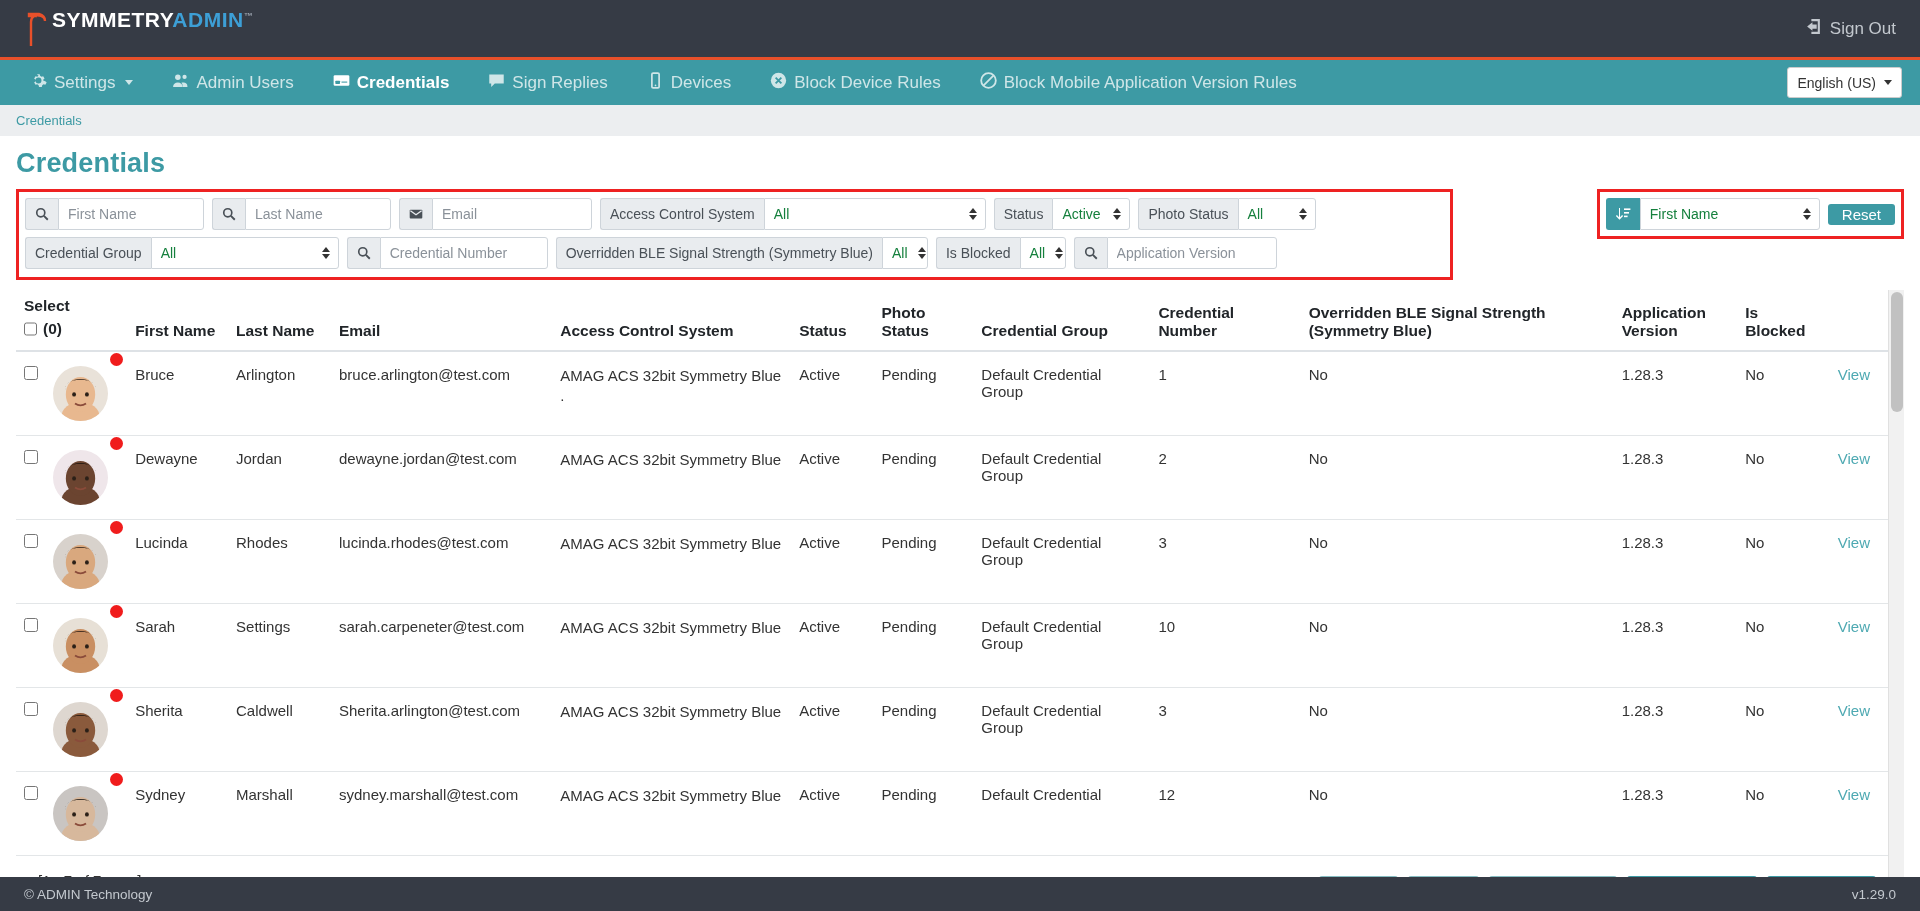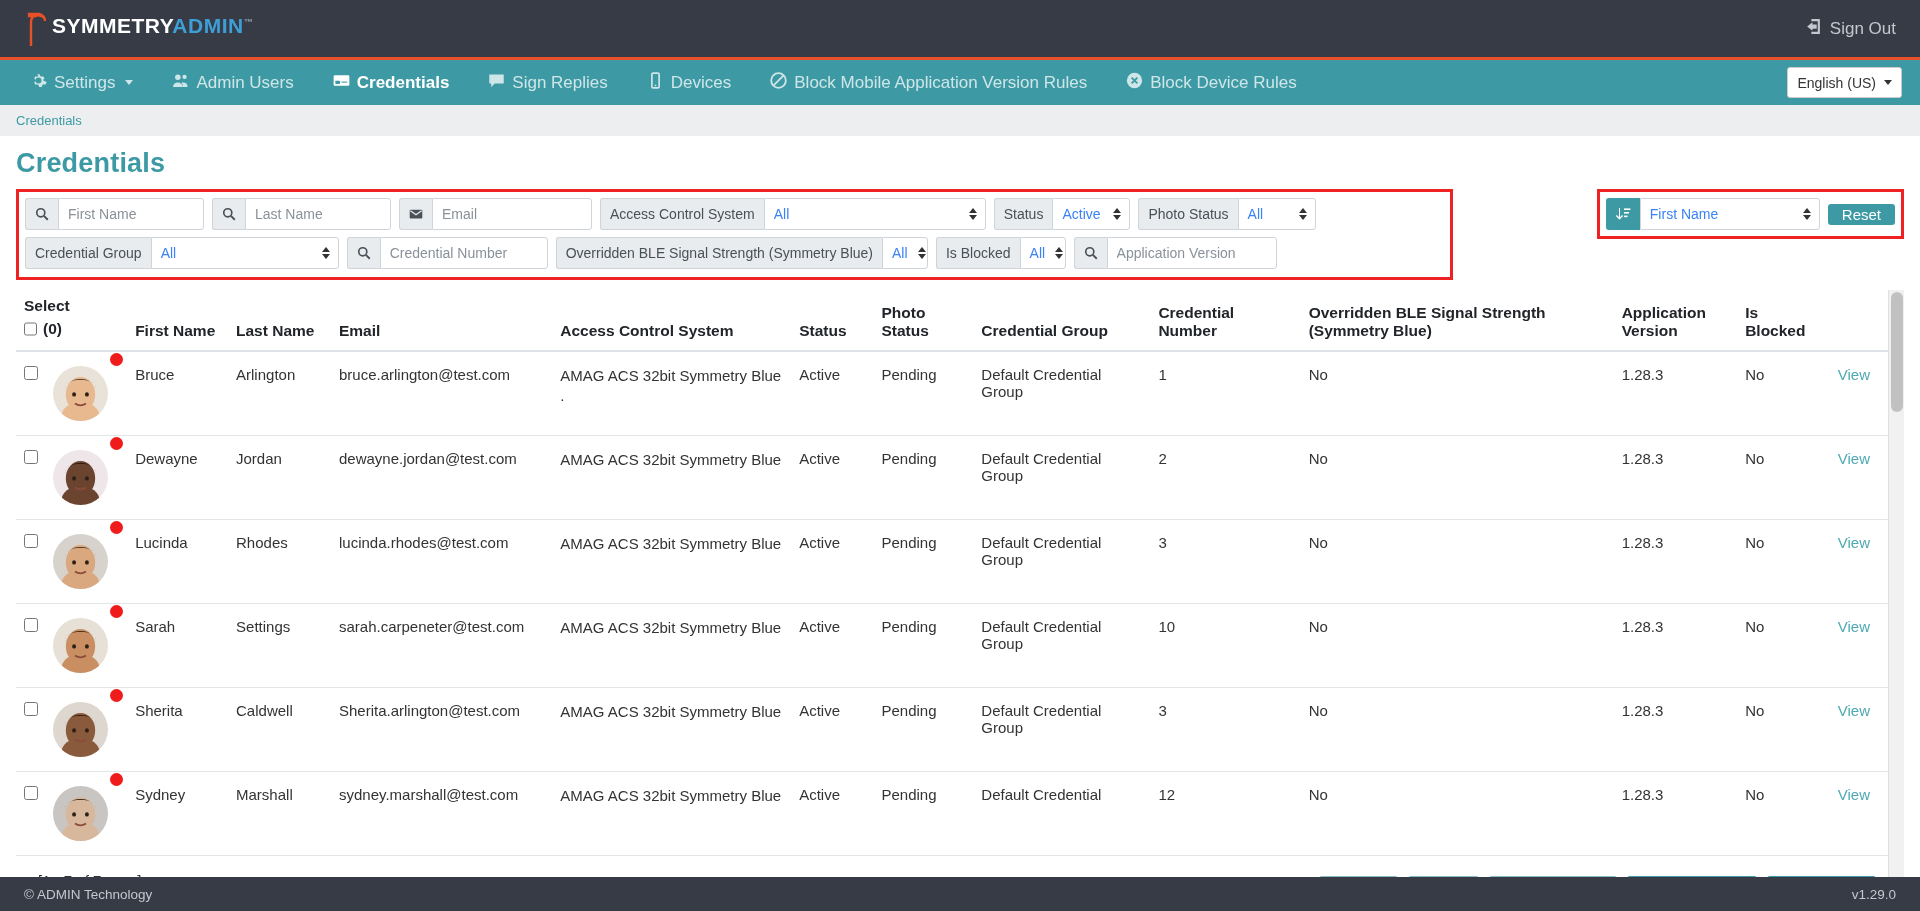--- a/index.html
+++ b/index.html
@@ -15,21 +15,21 @@
   .topbar {
     height: 60px;
     background: #363b45;
     border-bottom: 3px solid #e8502a;
     display: flex;
     align-items: center;
     justify-content: space-between;
     padding: 0 24px;
     position: relative;
   }
-  .logo-wrap { display: flex; align-items: center; gap: 0; }
+  .logo-wrap { display: flex; align-items: flex-start; gap: 0; }
   .logo-mark {
     width: 26px; height: 34px; position: relative; margin-right: 2px;
   }
   .logo-text {
     font-size: 21px; font-weight: 700; letter-spacing: .5px;
     line-height: 1; position: relative; top: -3px;
   }
   .logo-text .w { color: #ffffff; }
   .logo-text .b { color: #3d9fd6; }
   .logo-text .tm { color: #9aa2ad; font-size: 9px; vertical-align: super; }
@@ -116,21 +116,21 @@
   .grp .addon svg { width: 14px; height: 14px; fill: #495057; }
   .grp input {
     border: 1px solid #ced4da; border-radius: 0 3px 3px 0;
     font-size: 14px; padding: 0 9px; color: #495057;
     font-family: "Liberation Sans", sans-serif;
     outline: none; background: #fff;
   }
   .grp input::placeholder { color: #8a9199; }
   .sel {
     border: 1px solid #ced4da; border-radius: 0 3px 3px 0;
-    background: #fff; font-size: 14px; color: #3b82f6;
+    background: #fff; font-size: 14px; color: #15803d;
     display: flex; align-items: center; justify-content: space-between;
     padding: 0 8px 0 9px; cursor: pointer;
   }
   .sel .arrows { margin-left: 10px; display: flex; flex-direction: column; gap: 2px; }
   .sel .arrows i {
     width: 0; height: 0; border-left: 4px solid transparent;
     border-right: 4px solid transparent; display: block;
   }
   .sel .arrows i.up { border-bottom: 5px solid #333; }
   .sel .arrows i.dn { border-top: 5px solid #333; }
@@ -331,35 +331,35 @@
             <rect x="4.6" y="1" width="6.8" height="14" rx="1.2" fill="none" stroke="currentColor" stroke-width="1.6"></rect>
             <circle cx="8" cy="12.6" r=".8" fill="currentColor"></circle>
           </svg>
       </span>
       <span>Devices</span>
     </div>
 
     <div class="nav-item">
       <span>
         <svg viewBox="0 0 16 16">
-            <circle cx="8" cy="8" r="6.9" fill="none" stroke="currentColor" stroke-width="1.7"></circle>
-            <path d="M3.4 12.6L12.6 3.4" stroke="currentColor" stroke-width="1.7"></path>
+            <circle cx="8" cy="8" r="7.2" fill="currentColor"></circle>
+            <path d="M5.3 5.3l5.4 5.4M10.7 5.3l-5.4 5.4" stroke="#3d9aa4" stroke-width="1.7" fill="none"></path>
           </svg>
       </span>
-      <span>Block Mobile Application Version Rules</span>
+      <span>Block Device Rules</span>
     </div>
 
     <div class="nav-item">
       <span>
         <svg viewBox="0 0 16 16">
-            <circle cx="8" cy="8" r="7.2" fill="currentColor"></circle>
-            <path d="M5.3 5.3l5.4 5.4M10.7 5.3l-5.4 5.4" stroke="#3d9aa4" stroke-width="1.7" fill="none"></path>
+            <circle cx="8" cy="8" r="6.9" fill="none" stroke="currentColor" stroke-width="1.7"></circle>
+            <path d="M3.4 12.6L12.6 3.4" stroke="currentColor" stroke-width="1.7"></path>
           </svg>
       </span>
-      <span>Block Device Rules</span>
+      <span>Block Mobile Application Version Rules</span>
     </div>
   </div>
 
   <div class="lang-select">
     <span>English (US)</span>
     <span class="chev"></span>
   </div>
 </div>
 
 <div class="breadcrumb">

